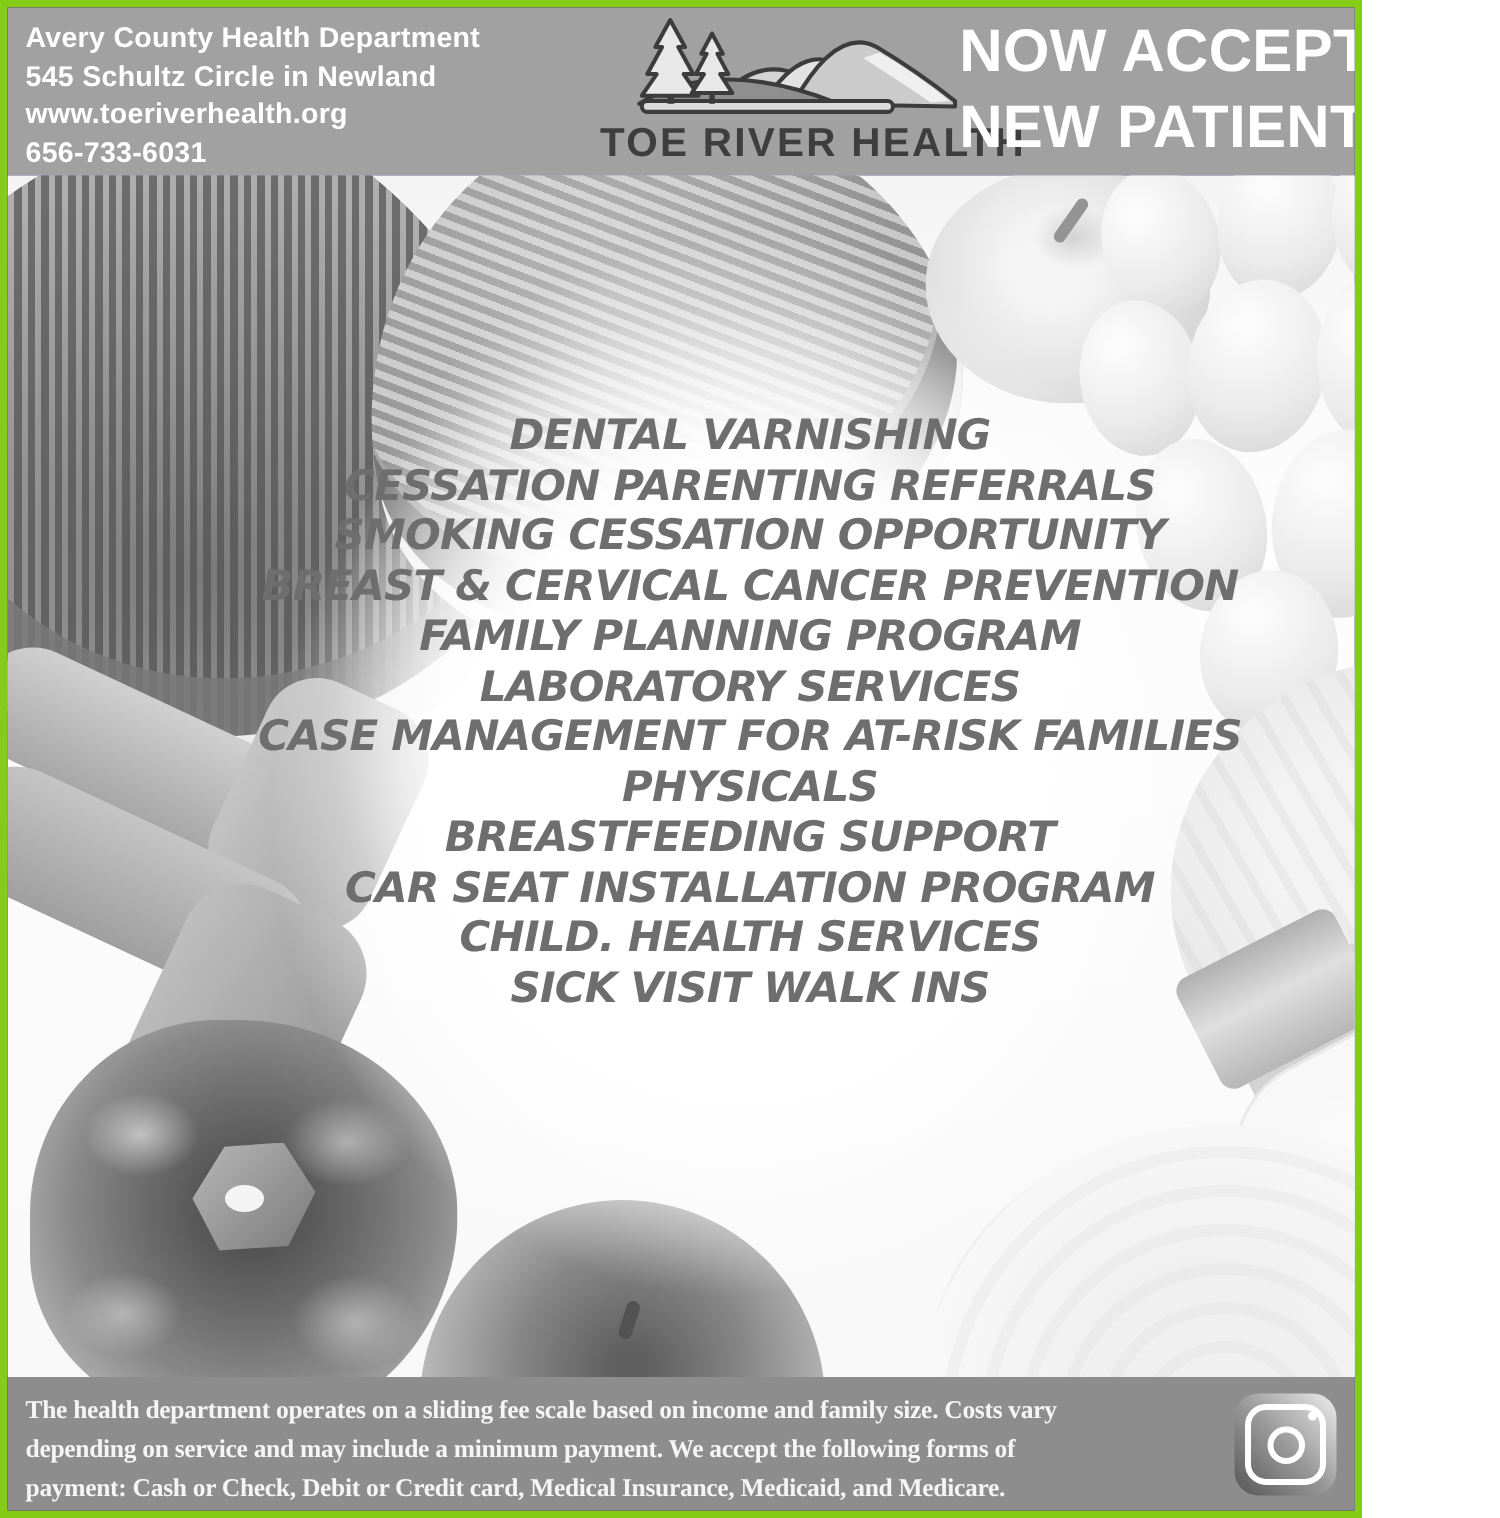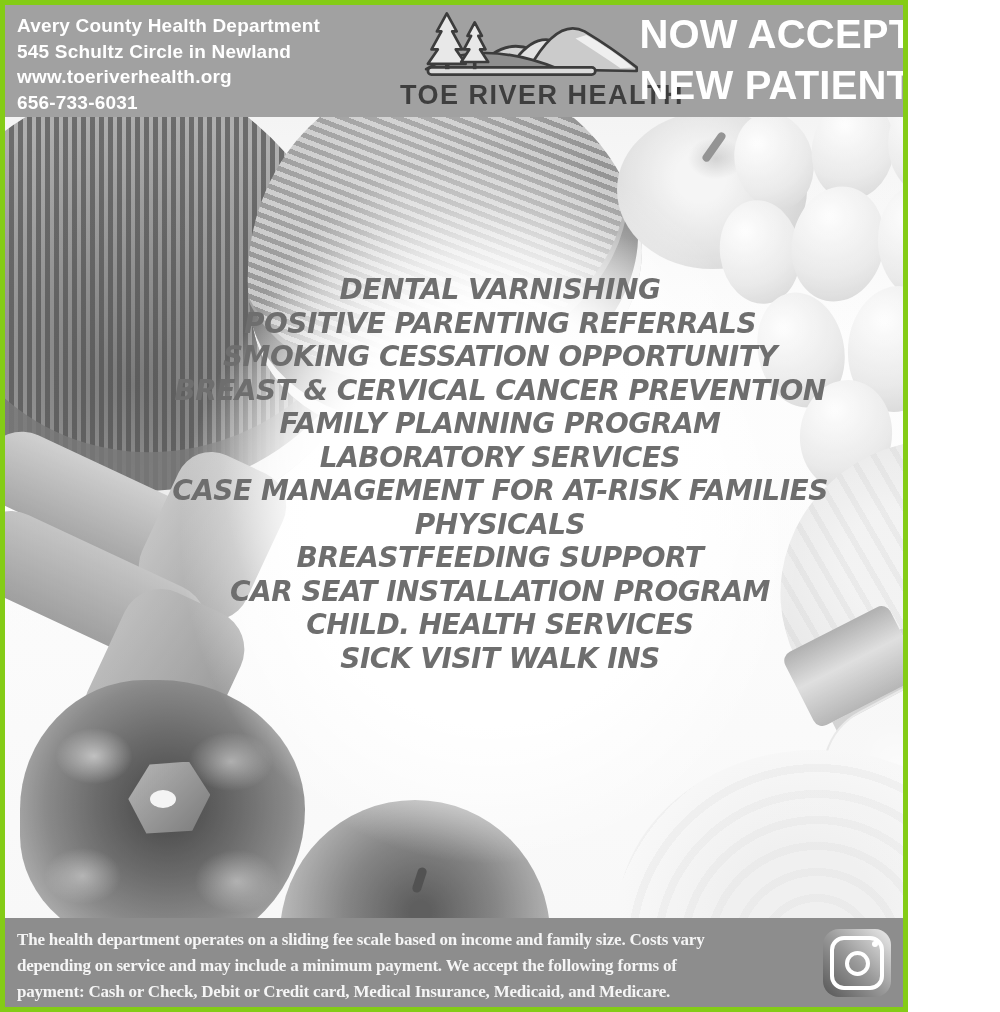--- a/index.html
+++ b/index.html
@@ -258,21 +258,21 @@
           <i></i>
         </span>
     </div>
     <div class="ph apple-dark">
         <i></i>
       </div>
     <div class="fade"></div>
 
     <div class="services">
         <div>DENTAL VARNISHING</div>
-        <div>POSITIVE PARENTING REFERRALS</div>
+        <div>CESSATION PARENTING REFERRALS</div>
         <div>SMOKING CESSATION OPPORTUNITY</div>
         <div>BREAST &amp; CERVICAL CANCER PREVENTION</div>
         <div>FAMILY PLANNING PROGRAM</div>
         <div>LABORATORY SERVICES</div>
         <div>CASE MANAGEMENT FOR AT-RISK FAMILIES</div>
         <div>PHYSICALS</div>
         <div>BREASTFEEDING SUPPORT</div>
         <div>CAR SEAT INSTALLATION PROGRAM</div>
         <div>CHILD. HEALTH SERVICES</div>
         <div>SICK VISIT WALK INS</div>

